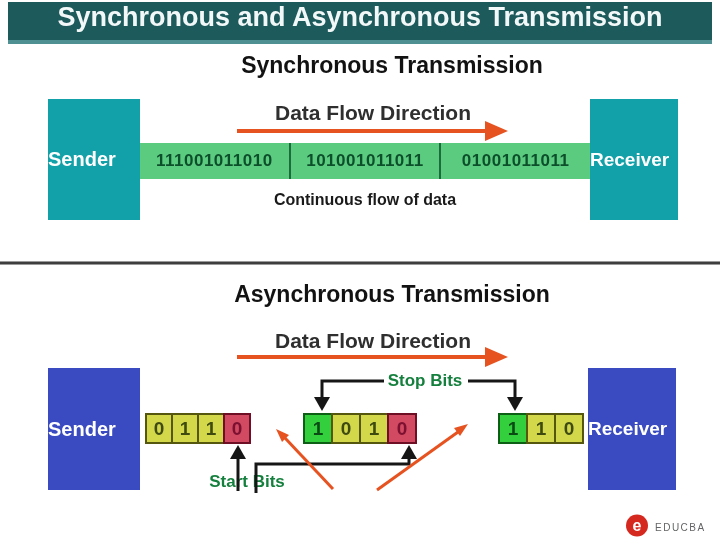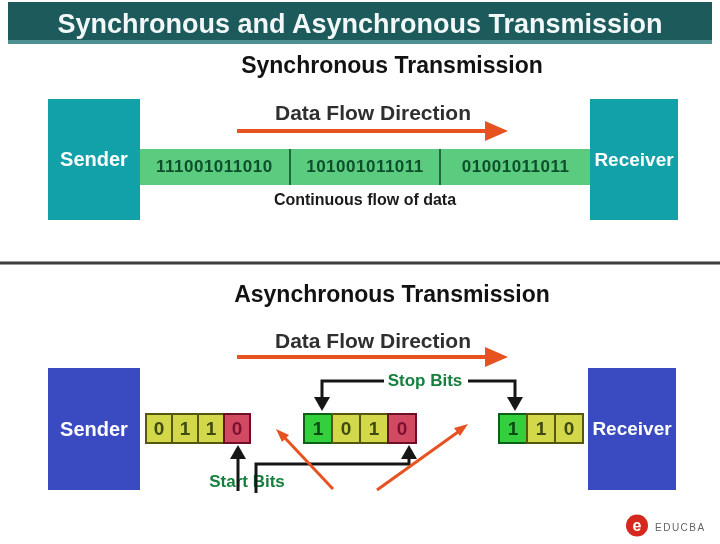--- a/index.html
+++ b/index.html
@@ -8,48 +8,48 @@
     width:720px;height:544px;
     background:#ffffff;
     font-family:"Liberation Sans", sans-serif;
     overflow:hidden;
   }
   
   .header-bar{
     position:absolute;left:8px;right:8px;top:2px;height:38px;
     background:#1d5a5c;
     border-bottom:4px solid #4f9193;
-    display:flex;align-items:flex-end;justify-content:center;
+    display:flex;align-items:flex-start;justify-content:center;
   }
   .header-bar span{
     color:#f2f8f8;font-size:27px;font-weight:bold;letter-spacing:0px;white-space:nowrap;
   }
   .section-title{
     position:absolute;left:0;width:720px;text-align:center;
     font-size:23px;font-weight:bold;color:#121212;white-space:nowrap;margin-left:32px;
   }
   .flow-label{
     position:absolute;left:0;width:720px;text-align:center;transform:translateX(13px);
     font-size:21px;font-weight:600;color:#2f2f2f;white-space:nowrap;
   }
   .caption{
     position:absolute;left:0;width:720px;text-align:center;transform:translateX(5px);
     font-size:16px;font-weight:bold;color:#1a1a1a;
   }
   
   .node-box{
-    position:absolute;display:flex;align-items:center;justify-content:center;
+    position:absolute;display:flex;align-items:center;justify-content:flex-start;
     color:#ffffff;font-weight:bold;font-size:20px;
   }
   .teal{background:#12a1a8;}
   .blue{background:#3a4bc1;}
   
   .stream{
     position:absolute;left:140px;top:143px;width:450px;height:36px;
-    background:#5bcc7f;display:flex;margin-top:6px;
+    background:#5bcc7f;display:flex;
   }
   .stream .seg{
     flex:1;display:flex;align-items:center;justify-content:center;
     font-size:17px;font-weight:bold;color:#0d4f2b;letter-spacing:0.5px;
   }
   .stream .seg + .seg{border-left:2px solid #1b6b3c;}
   
   .unit{position:absolute;top:413px;display:flex;height:31px;}
   .cell{
     box-sizing:border-box;height:31px;border:2px solid #55570f;

